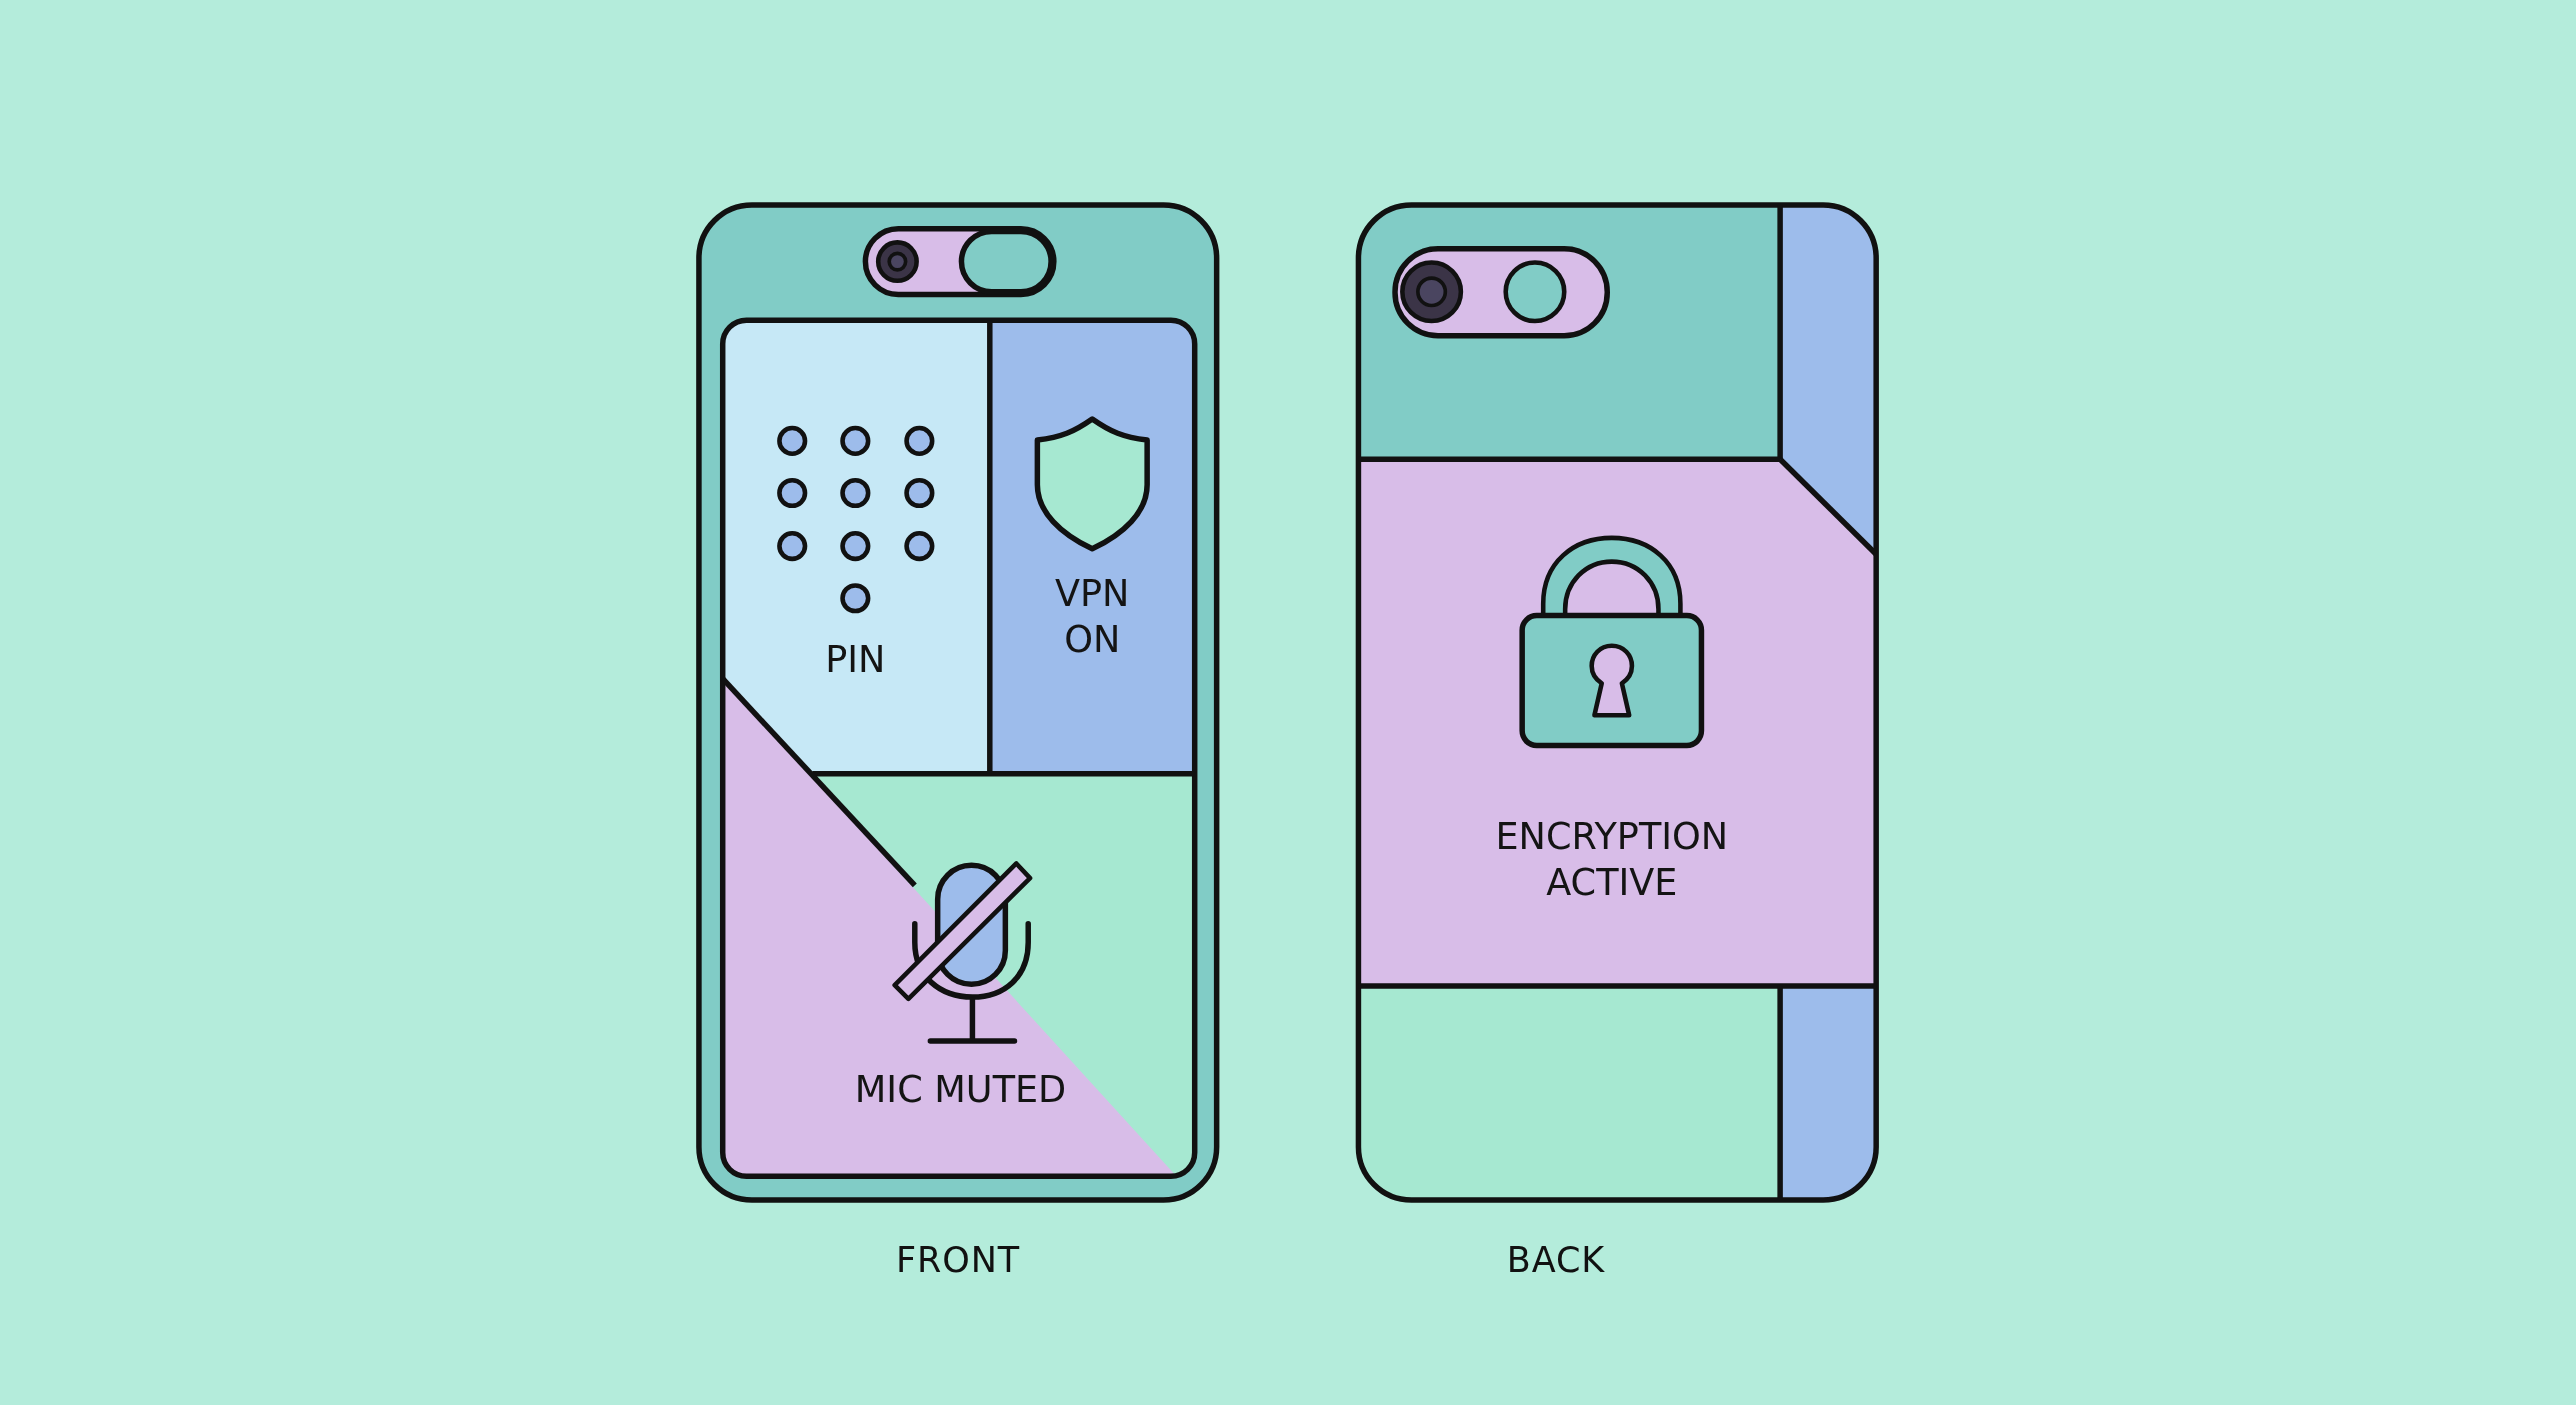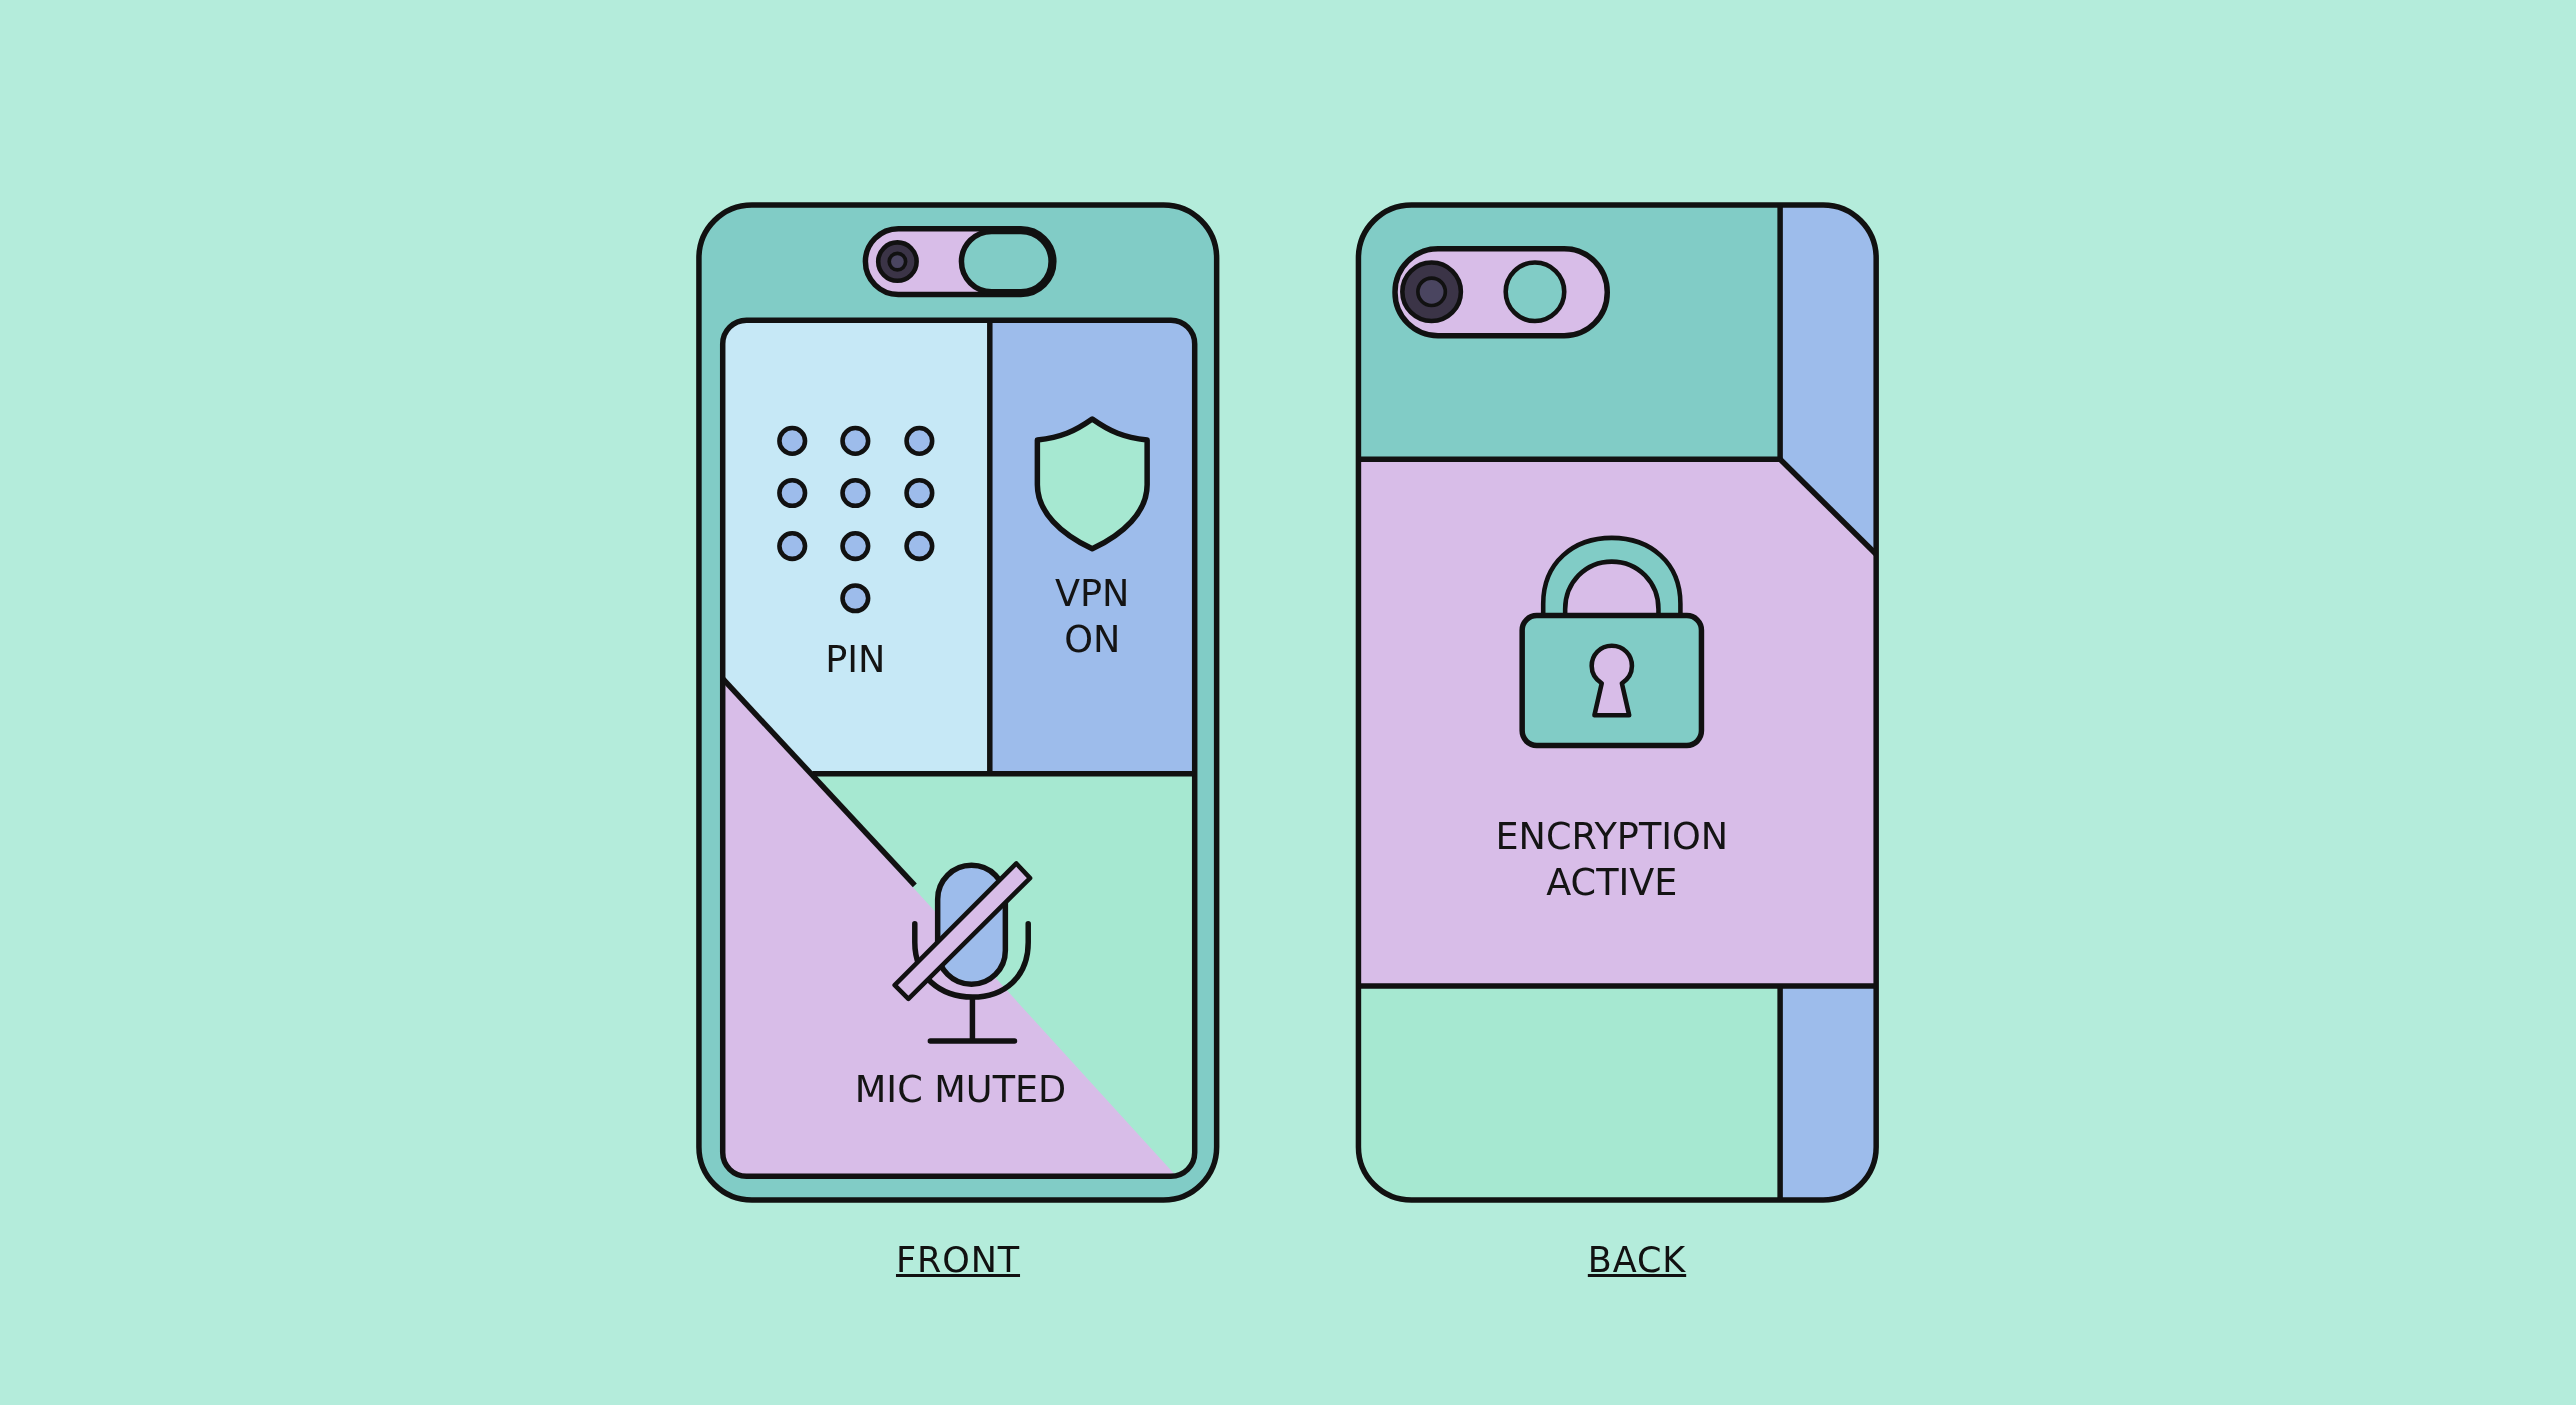--- a/index.html
+++ b/index.html
@@ -8,21 +8,20 @@
       background: #b4ecdb;
       font-family: "DejaVu Sans", sans-serif;
       position: relative;
     }
     .stage { position: absolute; left: 0; top: 0; width: 2576px; height: 1405px; }
     svg text { font-family: "DejaVu Sans", sans-serif; fill: #141414; }
     .caption {
       position: absolute; top: 1240px; font-size: 35px; color: #111;
       letter-spacing: 0.9px; text-align: center; width: 274px;
       font-family: "DejaVu Sans", sans-serif;
-      text-decoration: underline;
     }
   </style>
 </head>
 <body>
 
 <svg class="stage" viewBox="0 0 2816 1536" xmlns="http://www.w3.org/2000/svg">
   <defs>
     <clipPath id="frontScreenClip">
       <rect x="790" y="350" width="516" height="936" rx="26" ry="26"></rect>
     </clipPath>
@@ -117,14 +116,14 @@
       <path d="M1687,674 L1687,660 C1687,615 1720,588 1762,588 C1804,588 1837,615 1837,660 L1837,674 L1813,674 L1813,666 C1813,637 1791,614 1762,614 C1733,614 1711,637 1711,666 L1711,674 Z" fill="#81ccc6" stroke="#111" stroke-width="5" stroke-linejoin="round"></path>
       <rect x="1664" y="673" width="196" height="142" rx="16" ry="16" fill="#81ccc6" stroke="#111" stroke-width="6"></rect>
       <path d="M1762,706 C1749,706 1740,716 1740,728 C1740,737 1745,743 1751,747 L1743,782 L1781,782 L1773,747 C1779,743 1784,737 1784,728 C1784,716 1775,706 1762,706 Z" fill="#d8bde8" stroke="#111" stroke-width="5" stroke-linejoin="round"></path>
     </g>
     <text x="1762" y="928" font-size="40" text-anchor="middle">ENCRYPTION</text>
     <text x="1762" y="978" font-size="40" text-anchor="middle">ACTIVE</text>
   </g>
 </svg>
 
 <div class="caption" style="left:821px;">FRONT</div>
-<div class="caption" style="left:1500px;">BACK</div>
+<div class="caption" style="left:1419px;">BACK</div>
 
 
 </body></html>

